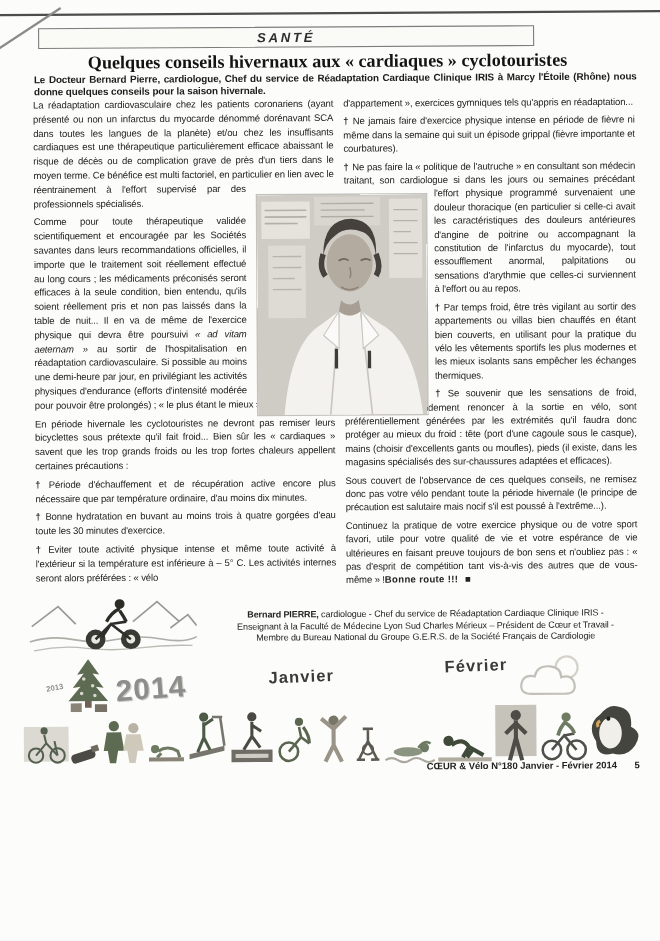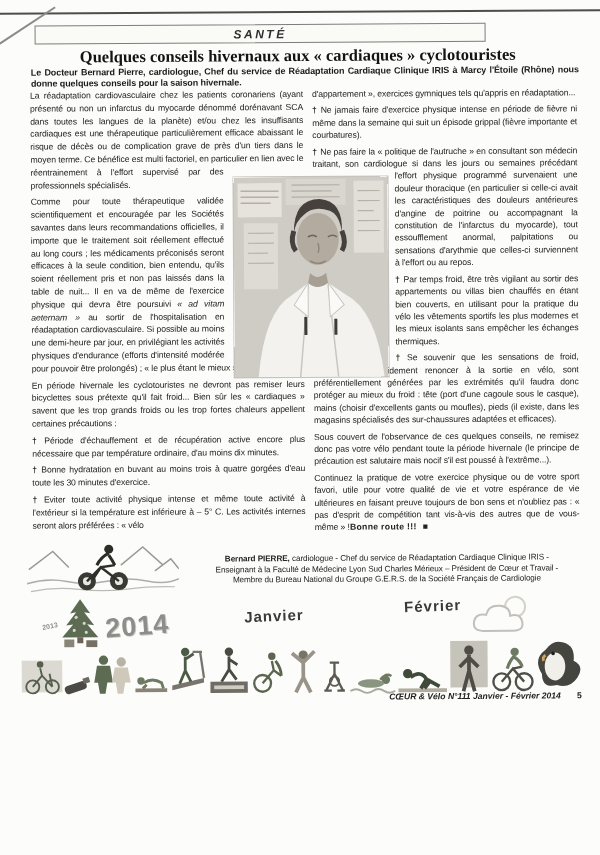--- a/index.html
+++ b/index.html
@@ -42,21 +42,21 @@
   .year-big { position:absolute; left:104px; top:610px; font-size:27px; font-weight:bold; color:#8d8d89; letter-spacing:1px; transform:rotate(-4deg); text-shadow:1px 1px 0 #c9c9c5; }
   .month { font-weight:bold; color:#3a3a38; font-size:15px; letter-spacing:1px; position:absolute; }
   .month-janvier { left:243px; top:607px; transform:rotate(-2deg); }
   .month-fevrier { left:403px; top:598px; transform:rotate(-2deg); }
   .cloud-illo { position:absolute; left:468px; top:594px; width:80px; height:44px; }
 
   .strip { position:absolute; left:20px; top:630px; width:560px; height:66px; display:flex; align-items:flex-end; justify-content:space-between; }
   .strip svg { display:block; }
 
   .page-footer { position:absolute; right:20px; top:692px; font-size:8.6px; font-weight:bold; color:#222220; }
-  .pf-italic { font-style:italic; }
+  .pf-italic { }
   .pf-page { margin-left:16px; }
 </style>
 </head>
 <body>
 
 <div class="page">
  <div class="sheet">
 
   <div class="top-rule"></div>
   <div class="corner-artifact"></div>
@@ -230,17 +230,17 @@
     </svg>
     <svg width="50" height="58" viewBox="0 0 50 58">
       <path d="M28 4 q16 2 14 20 q12 6 4 18 q-8 12 -22 8 q-16 4 -16 -12 q-10 -16 4 -26 q8 -10 16 -8 Z" fill="#45453f"></path>
       <ellipse cx="22" cy="30" rx="11" ry="15" fill="#f1efe9"></ellipse>
       <circle cx="20" cy="16" r="2" fill="#1e1e1a"></circle>
       <path d="M12 18 q-4 2 -2 6" fill="none" stroke="#d0a45a" stroke-width="3"></path>
     </svg>
   </div>
 
   <div class="page-footer">
-    <span class="pf-italic">CŒUR &amp; Vélo</span><span class="pf-italic">  N°111  Janvier - Février 2014</span><span class="pf-page">5</span>
+    <span class="pf-italic">CŒUR &amp; Vélo</span><span class="pf-italic">  N°180  Janvier - Février 2014</span><span class="pf-page">5</span>
   </div>
 
  </div>
 </div>
 
 </body></html>

